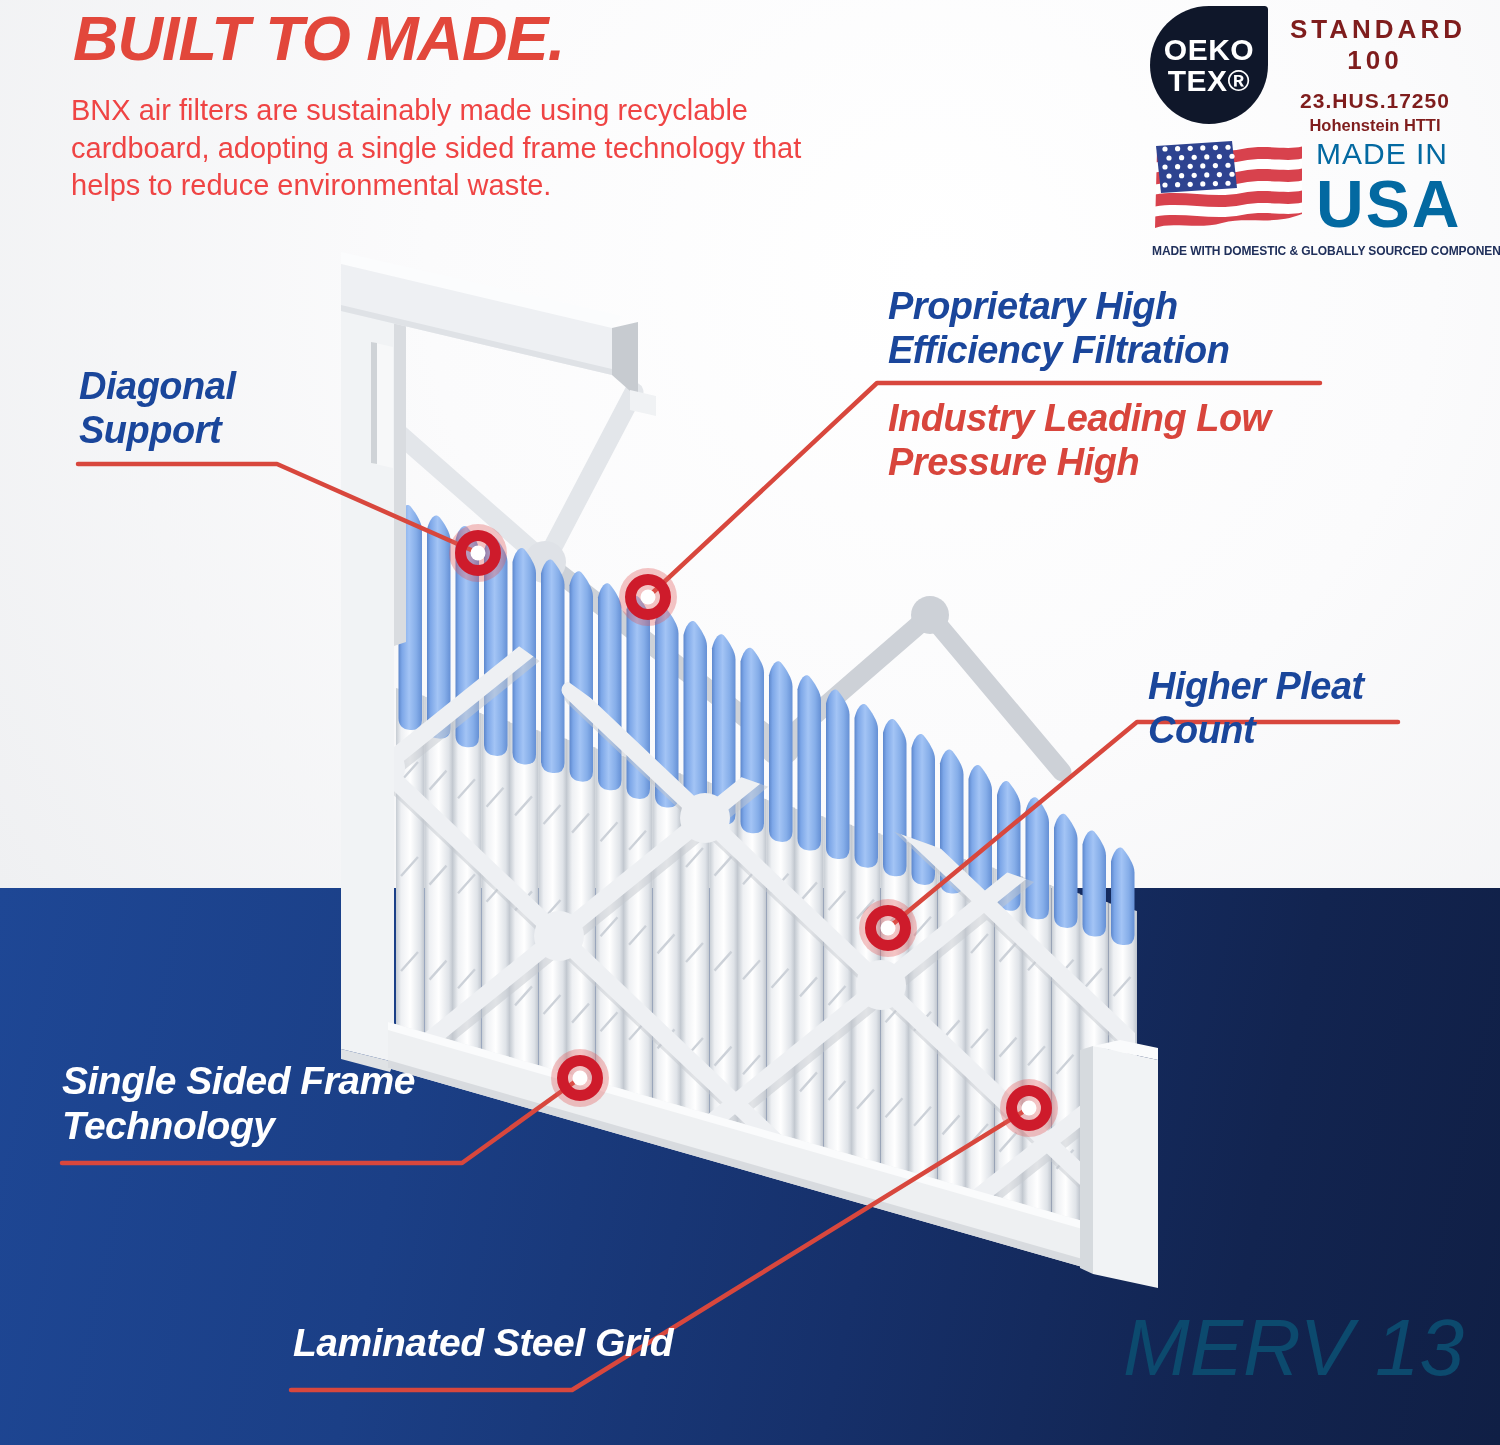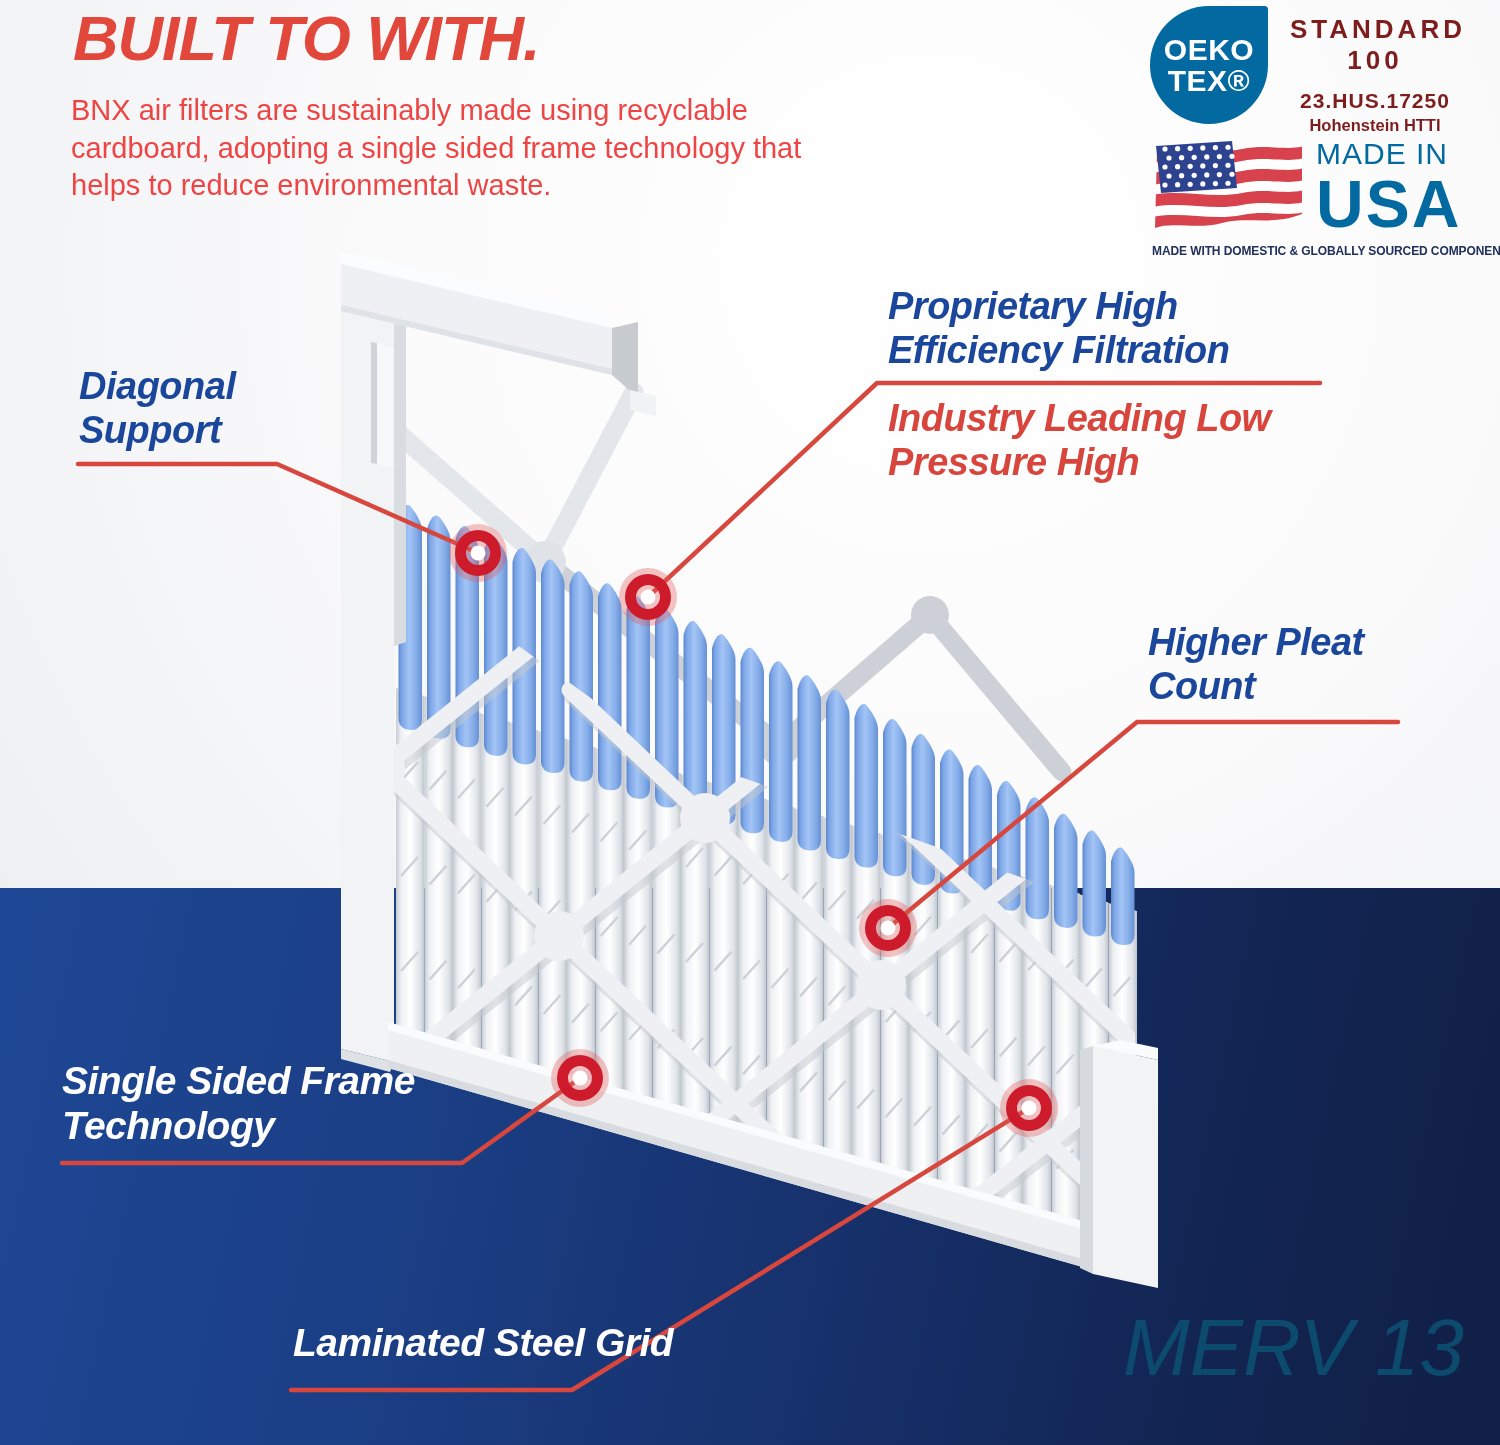--- a/index.html
+++ b/index.html
@@ -12,28 +12,28 @@
   svg.illustration{position:absolute;left:0;top:0;z-index:2;}
   .txt{position:absolute;z-index:5;}
   .headline{left:73px;top:2px;font-size:63px;font-weight:bold;font-style:italic;
             letter-spacing:-1px;color:#E2473B;}
   .body-copy{left:71px;top:92px;width:788px;font-size:29px;line-height:1.3;color:#ef4444;}
   .callout{font-weight:bold;font-style:italic;font-size:38px;line-height:1.16;letter-spacing:-0.5px;}
   .c-blue{color:#1A469B;} .c-red{color:#D8453C;} .c-white{color:#ffffff;}
   .co-diagonal{left:79px;top:364px;width:280px;}
   .co-proprietary{left:888px;top:284px;width:434px;}
   .co-industry{left:888px;top:396px;width:465px;}
-  .co-pleat{left:1148px;top:620px;width:295px;}
+  .co-pleat{left:1148px;top:664px;width:295px;}
   .co-frame{left:62px;top:1058px;width:445px;font-size:39px;}
   .co-grid{left:293px;top:1320px;width:560px;font-size:39px;}
   .merv{right:36px;top:1302px;font-size:80px;font-weight:normal;font-style:italic;
         color:#0c4a6e;letter-spacing:0px;text-align:right;}
   
   .oeko{left:1150px;top:6px;width:330px;height:124px;display:flex;align-items:flex-start;}
-  .oeko-drop{width:118px;height:118px;background:#0369a1;border-radius:50% 3% 50% 50%;
+  .oeko-drop{width:118px;height:118px;background:#0f172a;border-radius:50% 3% 50% 50%;
              display:flex;flex-direction:column;align-items:center;justify-content:center;
              color:#fff;font-weight:bold;font-size:30px;line-height:1.04;letter-spacing:0.5px;}
   .oeko-col{margin-left:22px;width:170px;text-align:center;color:#7f1d1d;font-weight:bold;}
   .oeko-standard{font-size:26px;letter-spacing:4px;line-height:1.18;margin-top:8px;}
   .oeko-cert{font-size:21px;letter-spacing:1px;margin-top:14px;}
   .oeko-inst{font-size:16.5px;margin-top:3px;}
   
   .usa{left:1152px;top:138px;width:336px;}
   .usa-row{display:flex;align-items:center;}
   .usa-text{margin-left:12px;color:#0369a1;line-height:1;}
@@ -296,21 +296,21 @@
           <circle cx="580" cy="1078" r="7.5" fill="#ffffff"></circle>
         </g>
         <g>
           <circle cx="1029" cy="1108" r="29" fill="#E25A5A" opacity="0.35"></circle>
           <circle cx="1029" cy="1108" r="17.5" fill="none" stroke="#CE1B2B" stroke-width="11"></circle>
           <circle cx="1029" cy="1108" r="7.5" fill="#ffffff"></circle>
         </g>
       </g>
   </svg>
 
-  <div class="txt headline">BUILT TO WITH.</div>
+  <div class="txt headline">BUILT TO MADE.</div>
   <div class="txt body-copy">BNX air filters are sustainably made using recyclable cardboard, adopting a single sided frame technology that helps to reduce environmental waste.</div>
 
   <div class="txt callout c-blue co-diagonal">Diagonal Support</div>
   <div class="txt callout c-blue co-proprietary">Proprietary High Efficiency Filtration</div>
   <div class="txt callout c-red co-industry">Industry Leading Low Pressure High</div>
   <div class="txt callout c-blue co-pleat">Higher Pleat Count</div>
   <div class="txt callout c-white co-grid">Laminated Steel Grid</div>
   <div class="txt callout c-white co-frame">Single Sided Frame Technology</div>
 
   <div class="txt merv">MERV 13</div>

